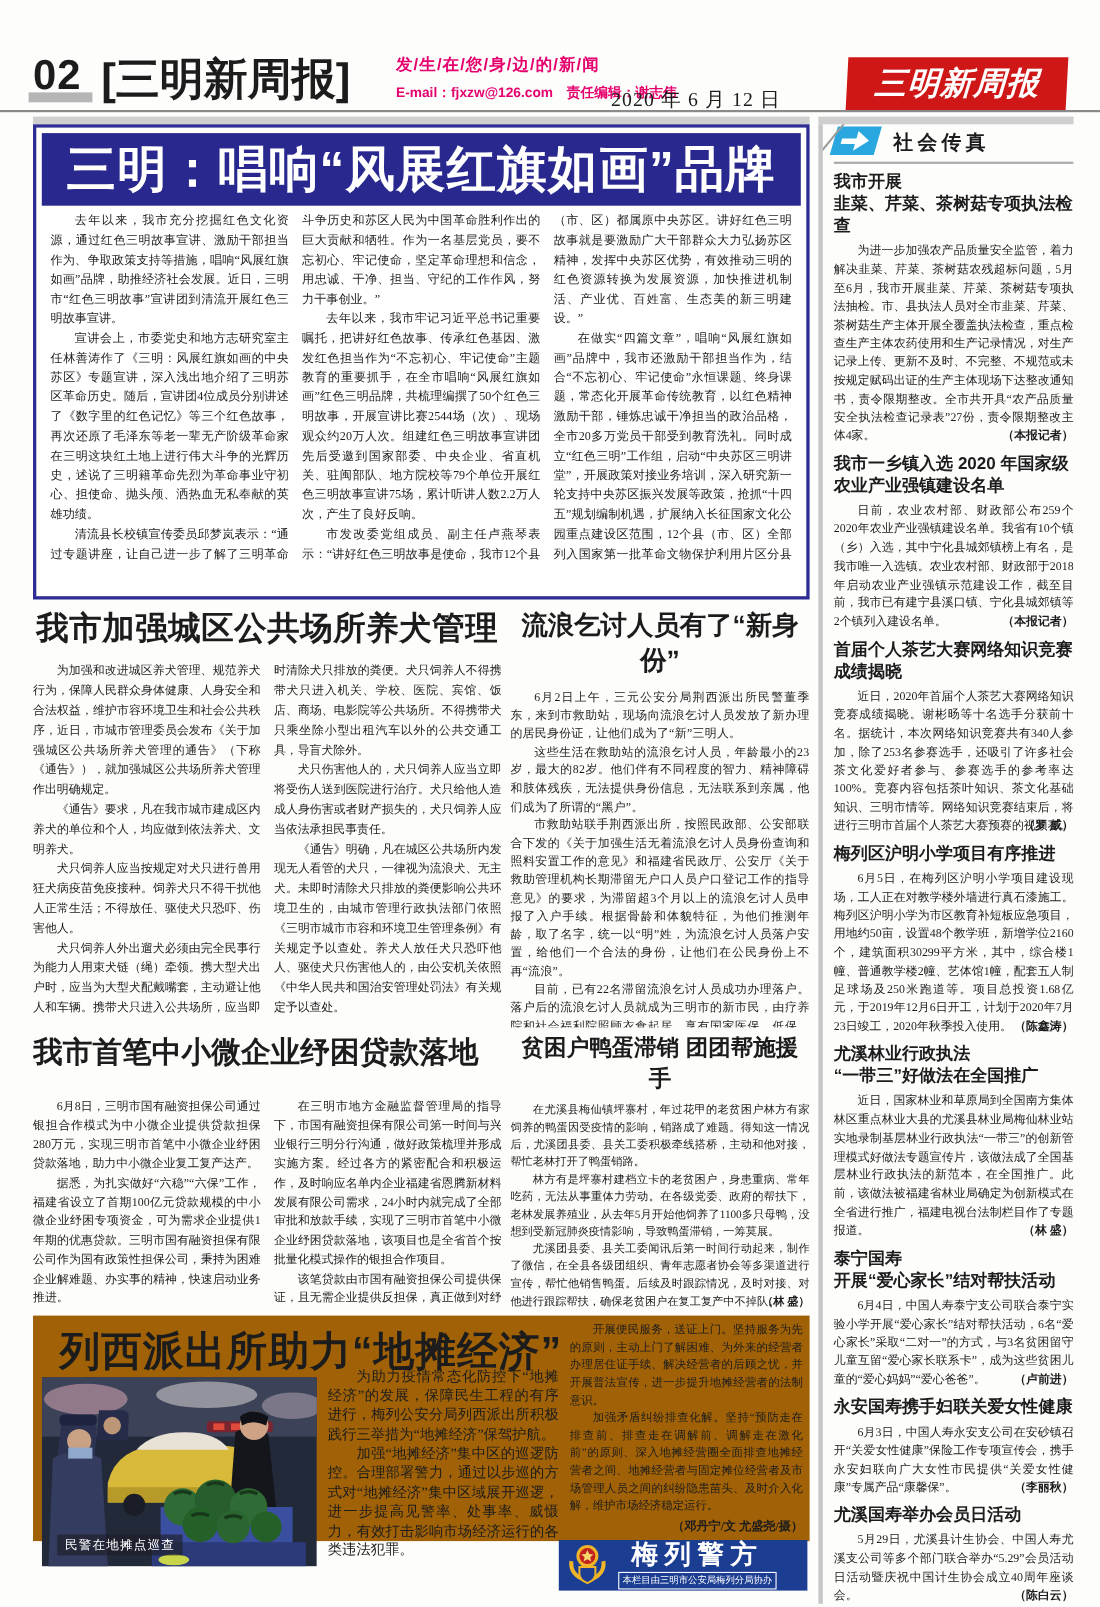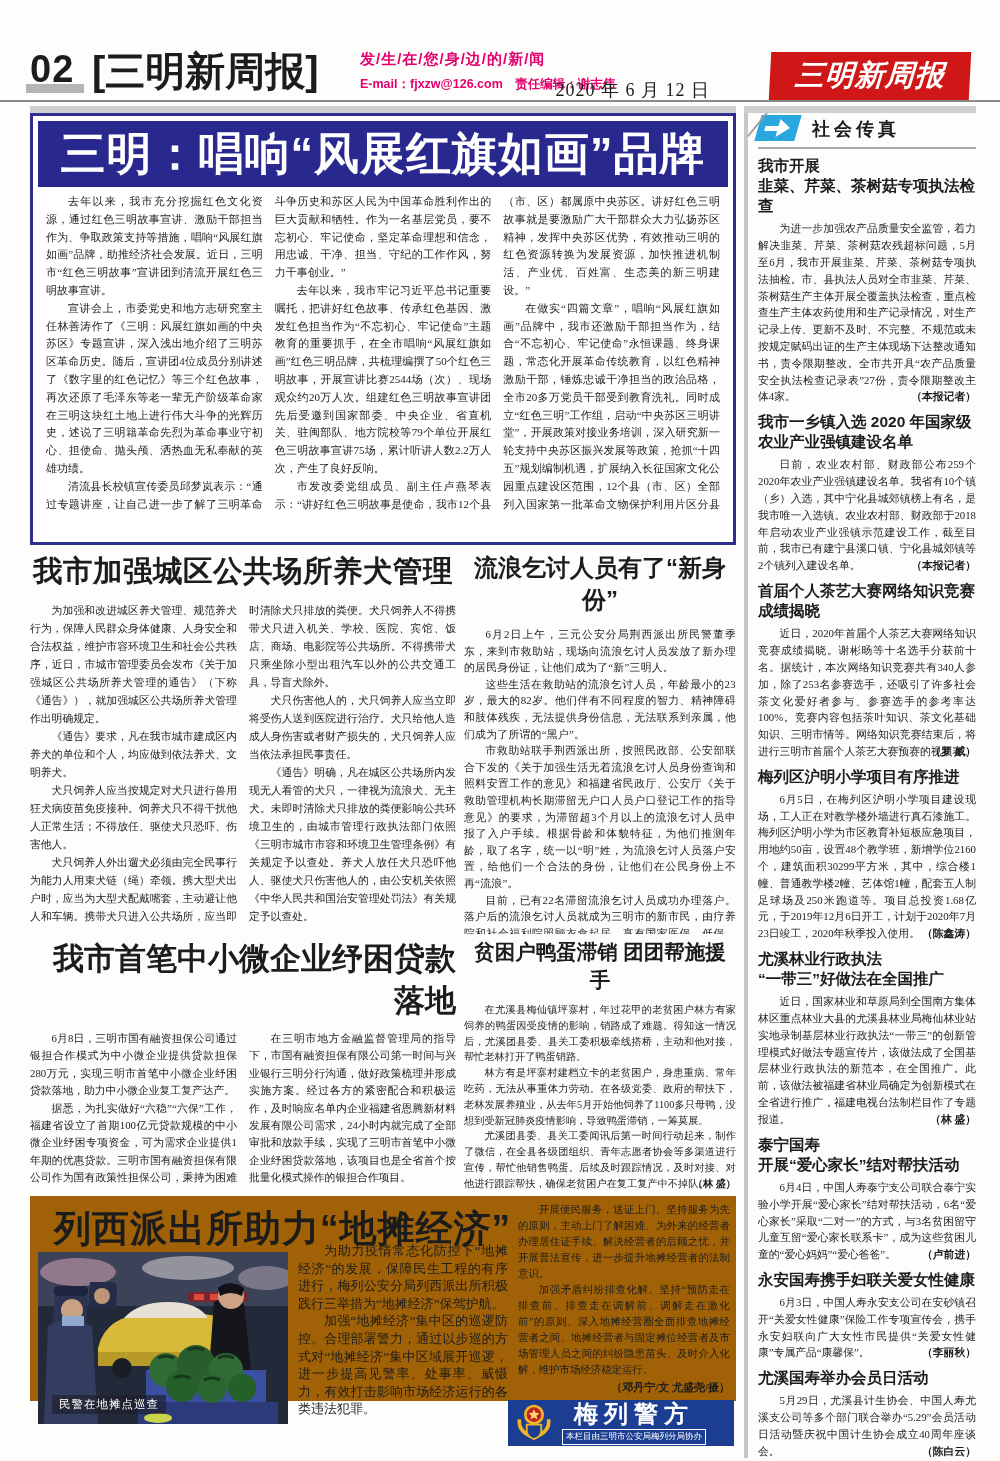--- a/index.html
+++ b/index.html
@@ -35,21 +35,21 @@
   
   #dog{position:absolute;left:30px;top:552px;width:426px;height:382px;overflow:hidden;}
   #dog h2{margin:0 0 9px 0;font-size:29.5px;font-weight:900;text-align:center;letter-spacing:0.5px;}
   #dogtxt{column-count:2;column-gap:12px;font-size:10.8px;line-height:18px;text-align:justify;height:332px;overflow:hidden;}
   
   #vag{position:absolute;left:464px;top:552px;width:272px;height:382px;overflow:hidden;}
   #vag h2{margin:0 0 10px 0;font-size:24px;font-weight:900;text-align:center;}
   #vagtxt{font-size:10.8px;line-height:16.6px;text-align:justify;letter-spacing:0.3px;height:330px;overflow:hidden;}
   
   #loan{position:absolute;left:30px;top:938px;width:426px;height:252px;overflow:hidden;}
-  #loan h2{margin:0 0 8px 0;font-size:31px;font-weight:900;text-align:right;}
+  #loan h2{margin:0 0 24px 0;font-size:27px;font-weight:900;text-align:left;}
   #loantxt{column-count:2;column-gap:12px;font-size:10.8px;line-height:17.4px;text-align:justify;height:208px;overflow:hidden;}
   
   #duck{position:absolute;left:464px;top:938px;width:272px;height:252px;overflow:hidden;}
   #duck h2{margin:0 0 8px 0;font-size:20.5px;font-weight:900;text-align:center;}
   #ducktxt{font-size:10.2px;line-height:15.8px;text-align:justify;height:214px;overflow:hidden;}
   
   #panel{position:absolute;left:30px;top:1196px;width:706px;height:205px;background:#a16207;}
   #panel h2{position:absolute;left:24px;top:8px;margin:0;font-size:37px;font-weight:900;letter-spacing:1px;}
   #photo{position:absolute;left:8px;top:56px;width:250px;height:172px;}
   #photo svg{display:block;}

